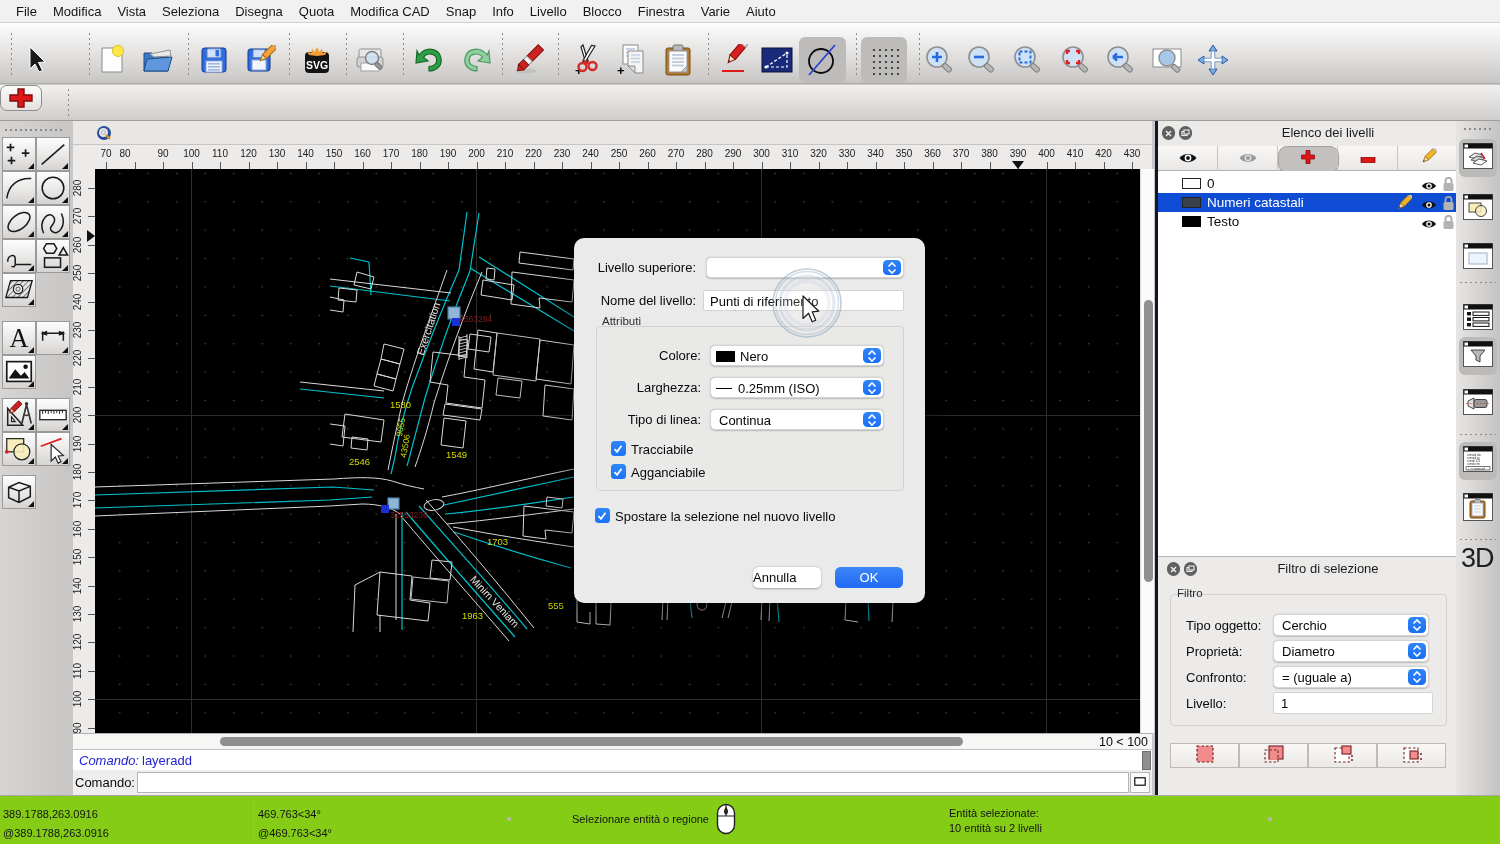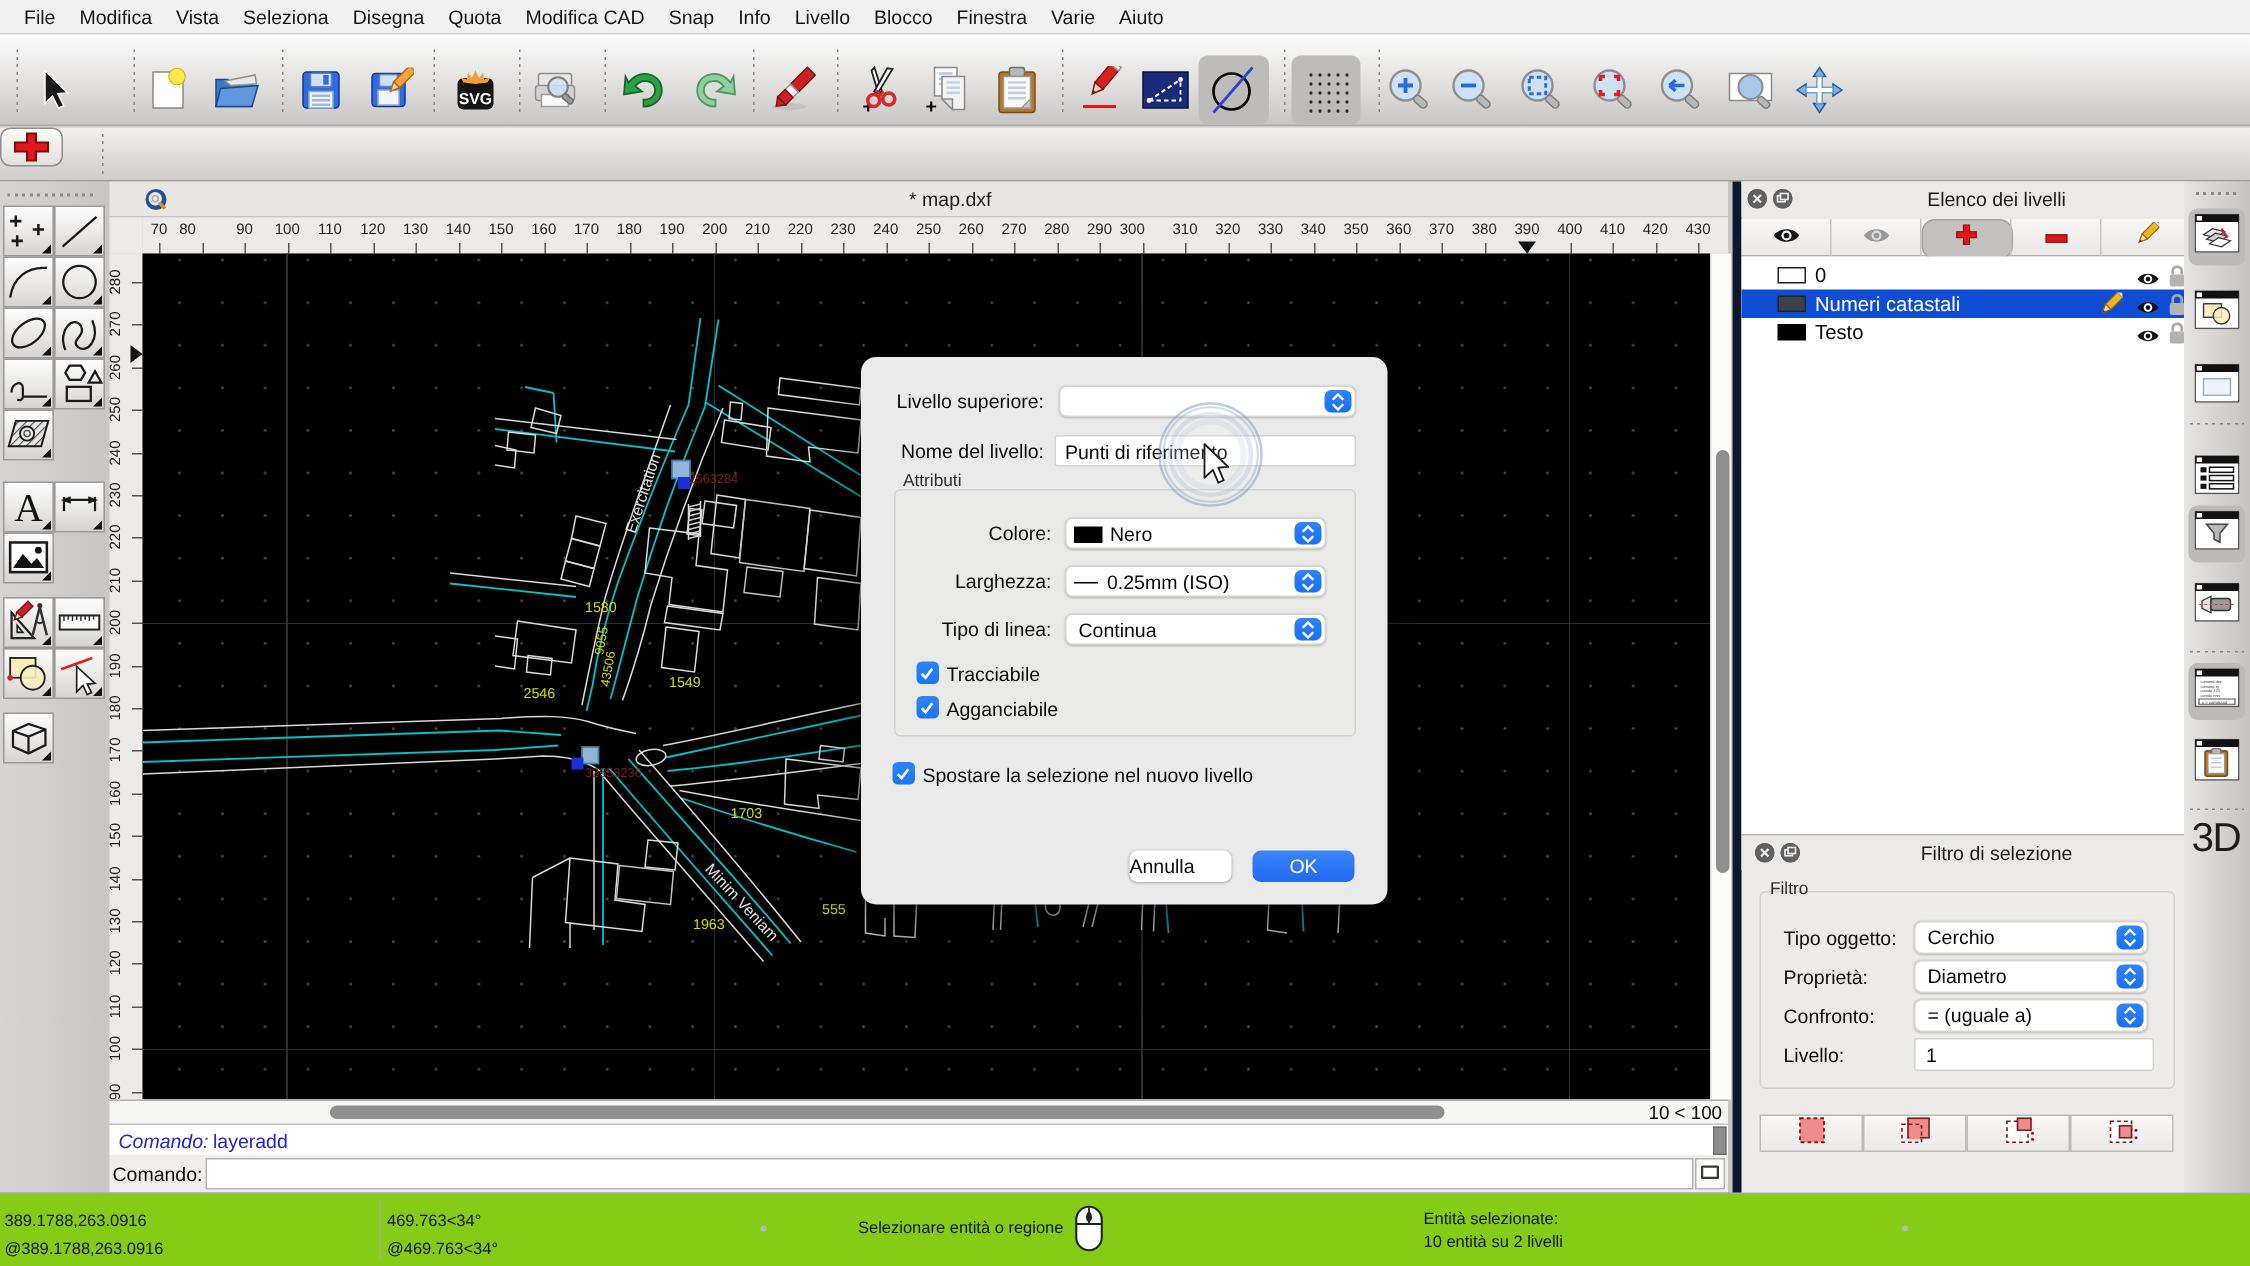--- a/index.html
+++ b/index.html
@@ -56,21 +56,21 @@
 
 #cmd1 { left:73px; top:749px; width:1079px; height:21px; background:#fff; border-top:1px solid #c4c3c2; font-size:13px; }
 #cmd2 { left:73px; top:770px; width:1079px; height:25px; background:#efeeed; }
 #cmd2 input { position:absolute; left:64px; top:2px; width:992px; height:21px; border:1px solid #b5b4b3; background:#fff; }
 #cmd2 .btn2 { position:absolute; right:2px; top:2px; width:20px; height:21px; background:#fbfbfa; border:1px solid #b5b4b3; }
 
 
 #statusbar { left:0; top:795px; width:1500px; height:49px; background:#84cc16; border-top:1px solid #a9a8a7; font-size:11px; color:#141414; }
 
 
-#rpanel { left:1155px; top:121px; width:301px; height:674px; background:#ecebea; border-left:6px solid #0f172a; }
+#rpanel { left:1155px; top:121px; width:301px; height:674px; background:#ecebea; border-left:3px solid #0f172a; }
 .phead { position:absolute; left:0; width:300px; height:24px; background:#eceae9; }
 .pcircle { position:absolute; top:5px; width:13px; height:13px; border-radius:50%; background:#5f5f5f; color:#e8e8e8; }
 .ptitle { position:absolute; left:40px; right:0; text-align:center; top:4px; font-size:13px; color:#1b1b1b; }
 #ltoolbar { position:absolute; left:0px; top:25px; width:300px; height:25px; background:linear-gradient(#f8f7f6,#e9e8e7); border-bottom:1px solid #b3b2b1; }
 .lcell { position:absolute; top:0; height:25px; border-right:1px solid #c6c5c4; }
 #llist { position:absolute; left:0px; top:50px; width:300px; height:385px; background:#fff; }
 .lrow { position:absolute; left:0; width:300px; height:19px; font-size:13.5px; color:#0a0a0a; }
 .swatch { position:absolute; left:24px; top:4px; width:19px; height:11px; }
 .gbox { position:absolute; border:1px solid #d2d1d0; border-radius:4px; }
 .glab { position:absolute; font-size:11.5px; color:#2c2c2c; background:transparent; }
@@ -461,21 +461,20 @@
     </div>
   </div>
 
 <div id="doctitle" class="abs">
     <svg style="position:absolute;left:23px;top:4px;" width="16" height="16" viewBox="0 0 16 16">
       <circle cx="8" cy="8" r="7" fill="#2a4d9a"></circle>
       <circle cx="7.5" cy="7.5" r="4.5" fill="#e8e8e8"></circle>
       <path d="M10 10 L14 14" stroke="#d89020" stroke-width="2.4"></path>
       <circle cx="7.5" cy="7.5" r="2" fill="none" stroke="#b0b0b0"></circle>
     </svg>
-    <div class="t">* map.dxf</div>
   </div>
 <div id="corner" class="abs"></div>
 <div id="hruler" class="abs">
     <div class="rlab" style="left:-4.0px;top:3px;width:30px;text-align:center;">70</div>
     <div class="rlab" style="left:11.0px;top:17px;width:1px;height:7px;background:#555;"></div>
     <div class="rlab" style="left:24.5px;top:3px;width:30px;text-align:left;">80</div>
     <div class="rlab" style="left:39.5px;top:17px;width:1px;height:7px;background:#555;"></div>
     <div class="rlab" style="left:53.0px;top:3px;width:30px;text-align:center;">90</div>
     <div class="rlab" style="left:68.0px;top:17px;width:1px;height:7px;background:#555;"></div>
     <div class="rlab" style="left:81.5px;top:3px;width:30px;text-align:center;">100</div>
@@ -511,21 +510,21 @@
     <div class="rlab" style="left:509.0px;top:3px;width:30px;text-align:center;">250</div>
     <div class="rlab" style="left:524.0px;top:17px;width:1px;height:7px;background:#555;"></div>
     <div class="rlab" style="left:537.5px;top:3px;width:30px;text-align:center;">260</div>
     <div class="rlab" style="left:552.5px;top:17px;width:1px;height:7px;background:#555;"></div>
     <div class="rlab" style="left:566.0px;top:3px;width:30px;text-align:center;">270</div>
     <div class="rlab" style="left:581.0px;top:17px;width:1px;height:7px;background:#555;"></div>
     <div class="rlab" style="left:594.5px;top:3px;width:30px;text-align:center;">280</div>
     <div class="rlab" style="left:609.5px;top:17px;width:1px;height:7px;background:#555;"></div>
     <div class="rlab" style="left:623.0px;top:3px;width:30px;text-align:center;">290</div>
     <div class="rlab" style="left:638.0px;top:17px;width:1px;height:7px;background:#555;"></div>
-    <div class="rlab" style="left:651.5px;top:3px;width:30px;">300</div>
+    <div class="rlab" style="left:651.5px;top:3px;width:30px;text-align:center;">300</div>
     <div class="rlab" style="left:666.5px;top:17px;width:1px;height:7px;background:#555;"></div>
     <div class="rlab" style="left:680.0px;top:3px;width:30px;text-align:center;">310</div>
     <div class="rlab" style="left:695.0px;top:17px;width:1px;height:7px;background:#555;"></div>
     <div class="rlab" style="left:708.5px;top:3px;width:30px;text-align:center;">320</div>
     <div class="rlab" style="left:723.5px;top:17px;width:1px;height:7px;background:#555;"></div>
     <div class="rlab" style="left:737.0px;top:3px;width:30px;text-align:center;">330</div>
     <div class="rlab" style="left:752.0px;top:17px;width:1px;height:7px;background:#555;"></div>
     <div class="rlab" style="left:765.5px;top:3px;width:30px;text-align:center;">340</div>
     <div class="rlab" style="left:780.5px;top:17px;width:1px;height:7px;background:#555;"></div>
     <div class="rlab" style="left:794.0px;top:3px;width:30px;text-align:center;">350</div>

